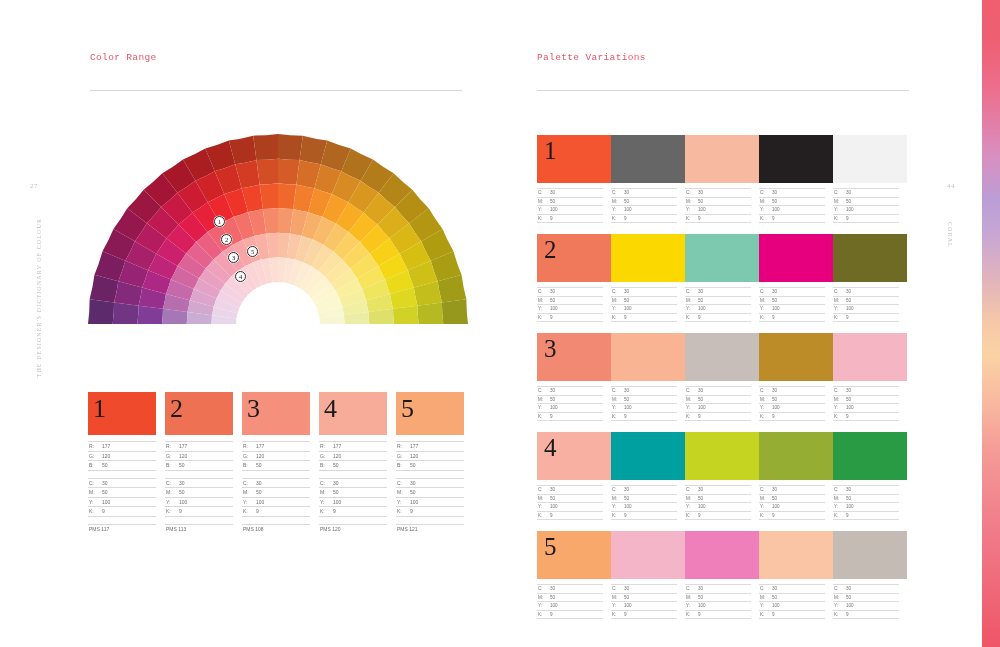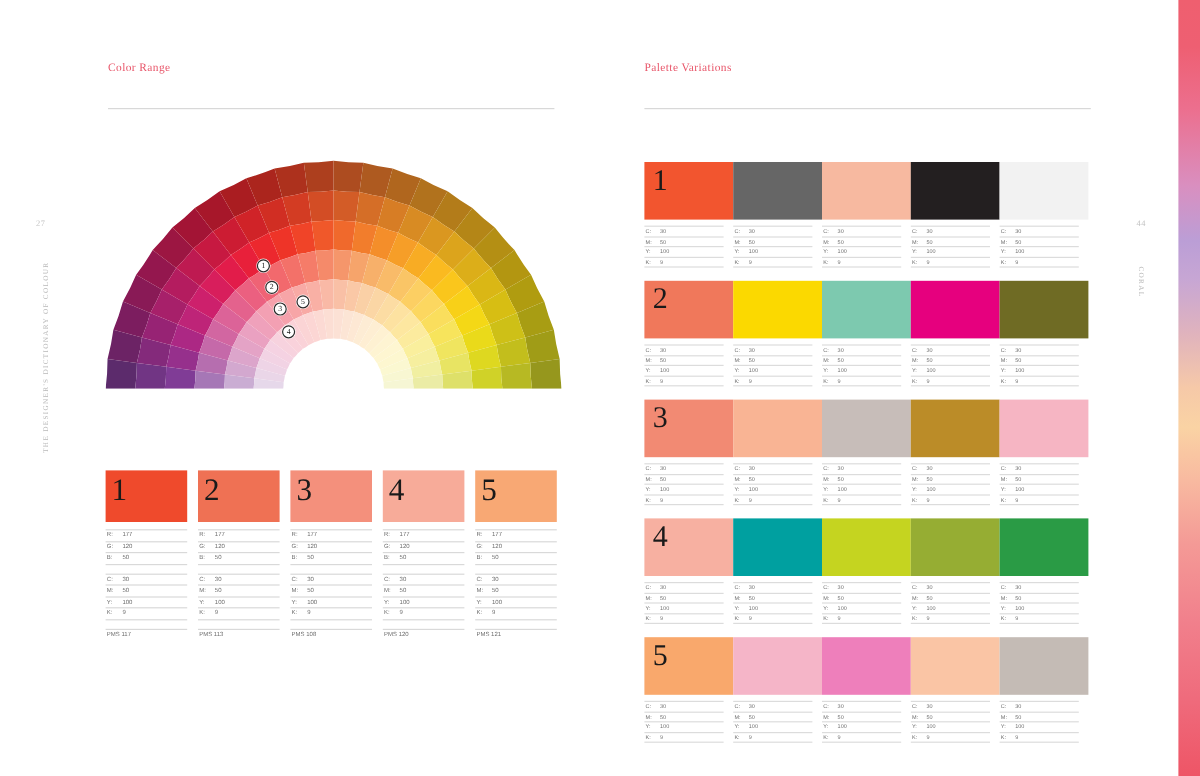--- a/index.html
+++ b/index.html
@@ -36,21 +36,21 @@
     position: absolute; font-size: 7px; color: #c2c2c2;
     font-family: "Liberation Serif", serif; letter-spacing: .5px;
   }
 
   
   .sec-head {
     position: absolute;
     font-size: 9.5px;
     color: #e8566a;
     letter-spacing: .35px;
-    font-family: Liberation Serif, serif;
+    font-family: Liberation Mono, monospace;
   }
   .rule {
     position: absolute; height: 1px; background: #d8d8d8;
   }
 
   
   .fan { position: absolute; }
   .fan svg { display: block; }
   .marker {
     position: absolute; width: 11px; height: 11px; border-radius: 50%;

